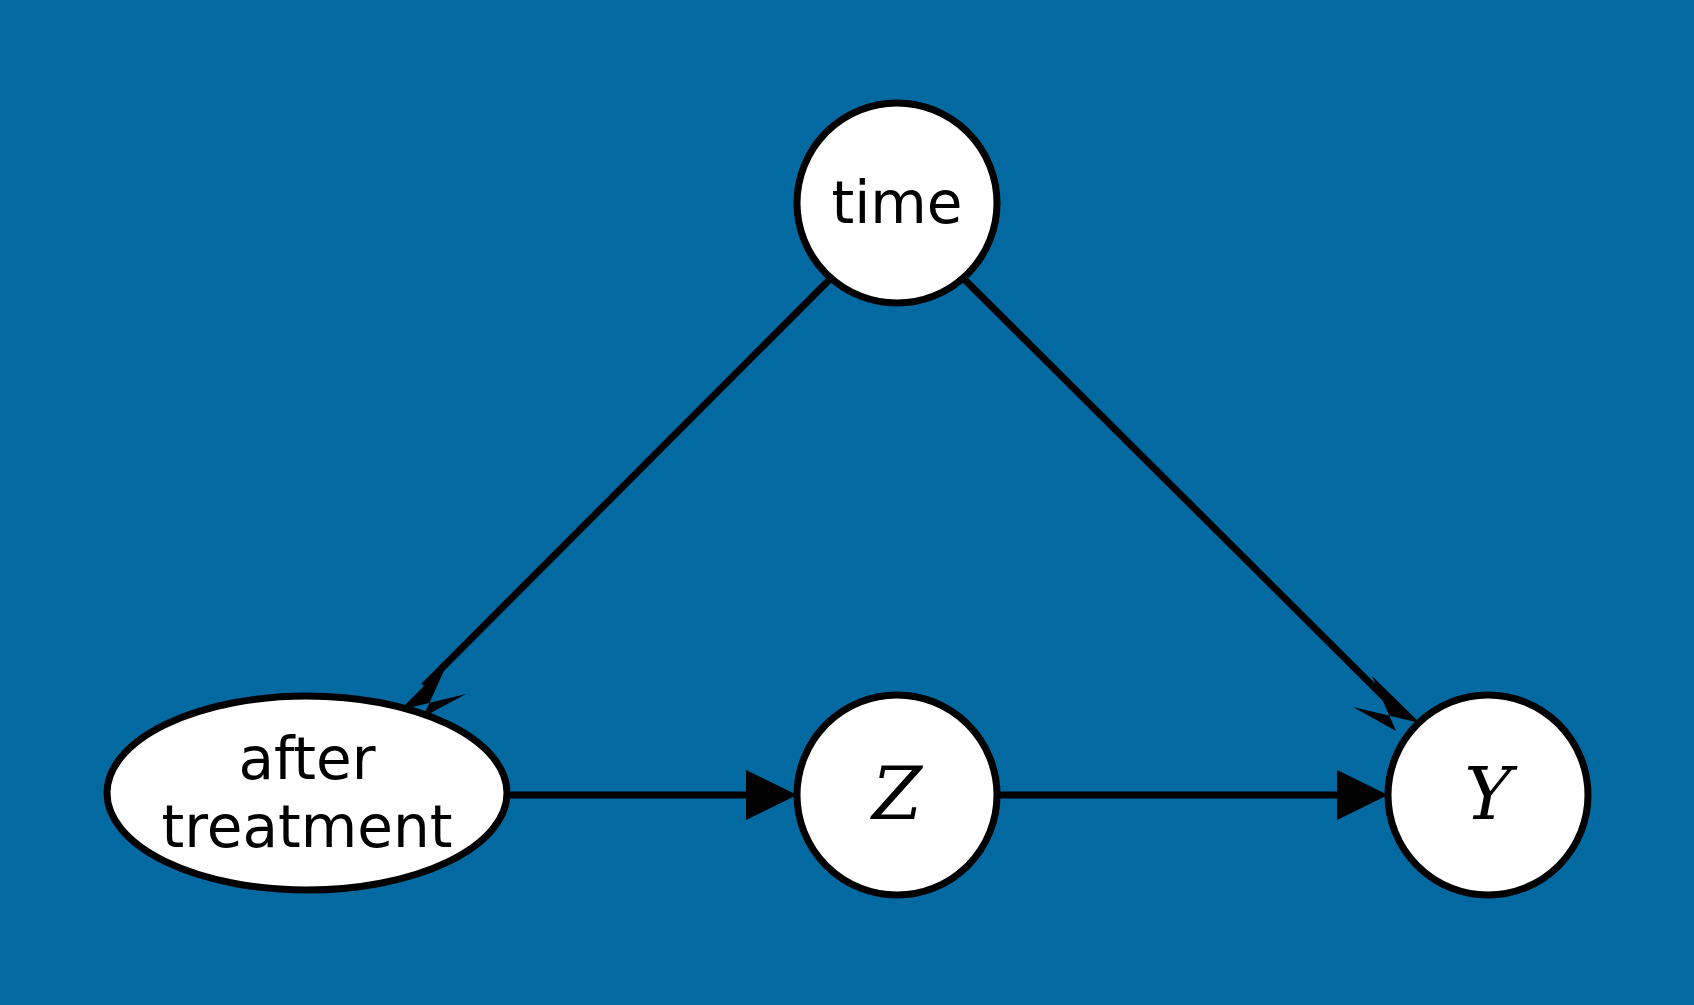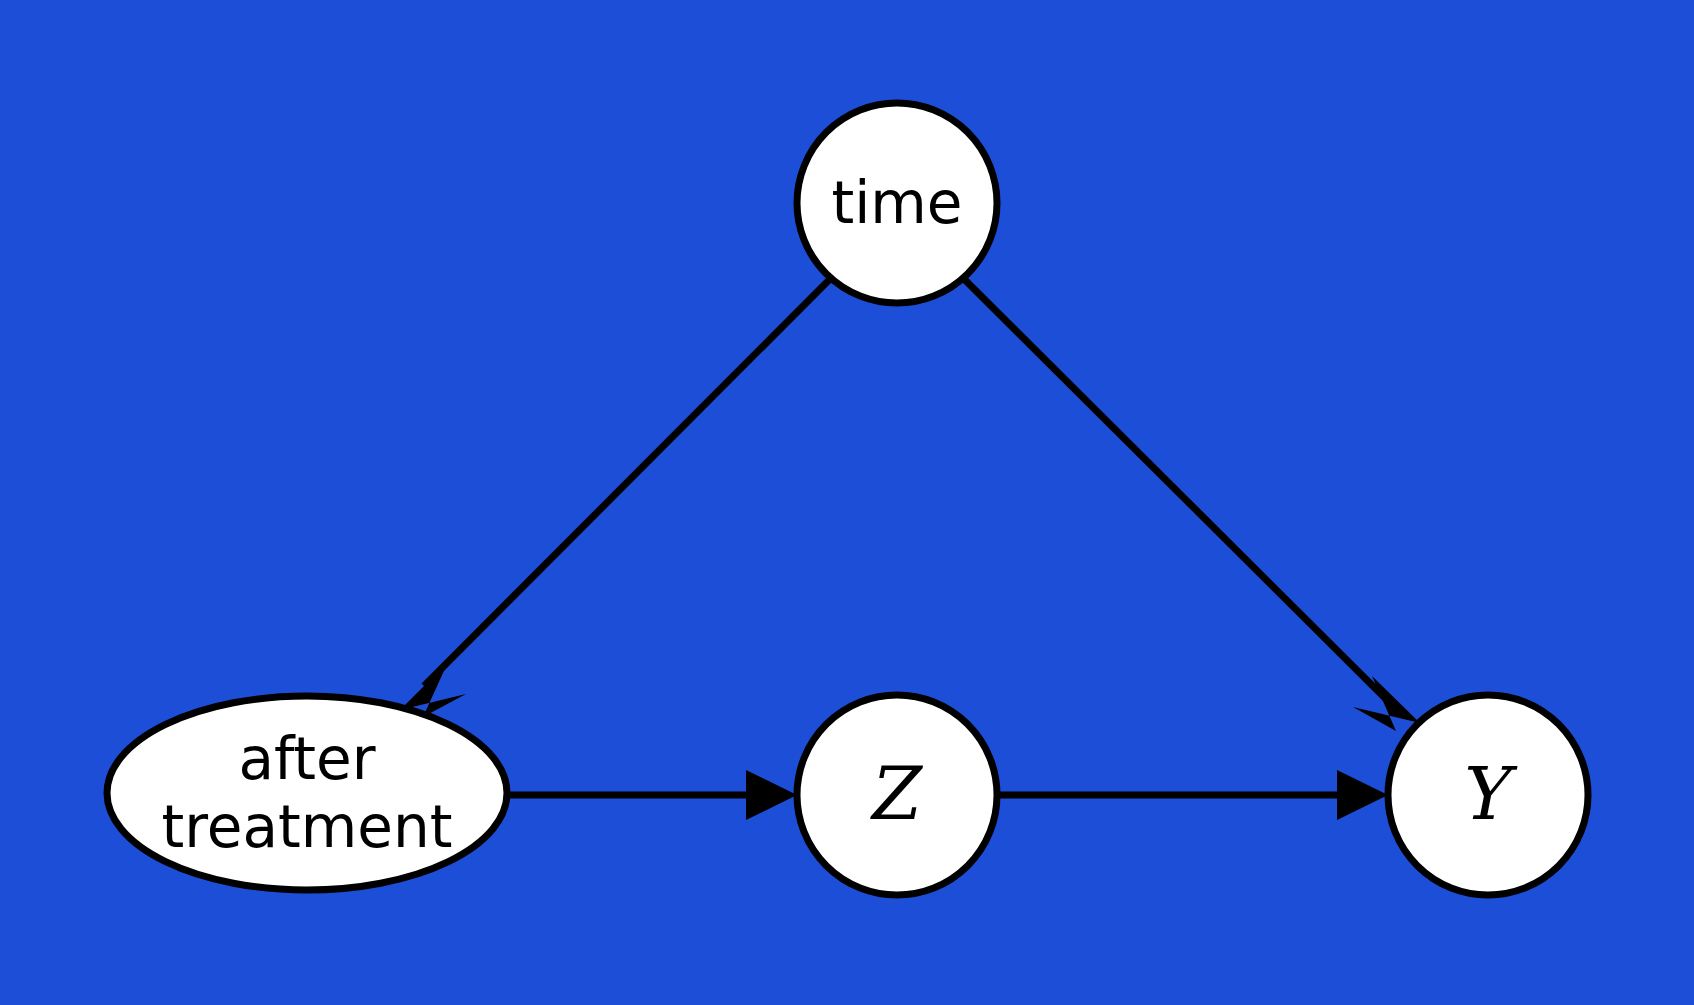--- a/index.html
+++ b/index.html
@@ -11,21 +11,21 @@
   body {
     width: 1694px;
     height: 1005px;
     overflow: hidden;
     font-family: "DejaVu Sans", sans-serif;
   }
   #diagram-root {
     position: relative;
     width: 1694px;
     height: 1005px;
-    background: #1d4ed8;
+    background: #0369a1;
   }
   svg.dag-canvas {
     position: absolute;
     top: 0;
     left: 0;
     width: 1694px;
     height: 1005px;
     display: block;
   }
   .node-shape {

